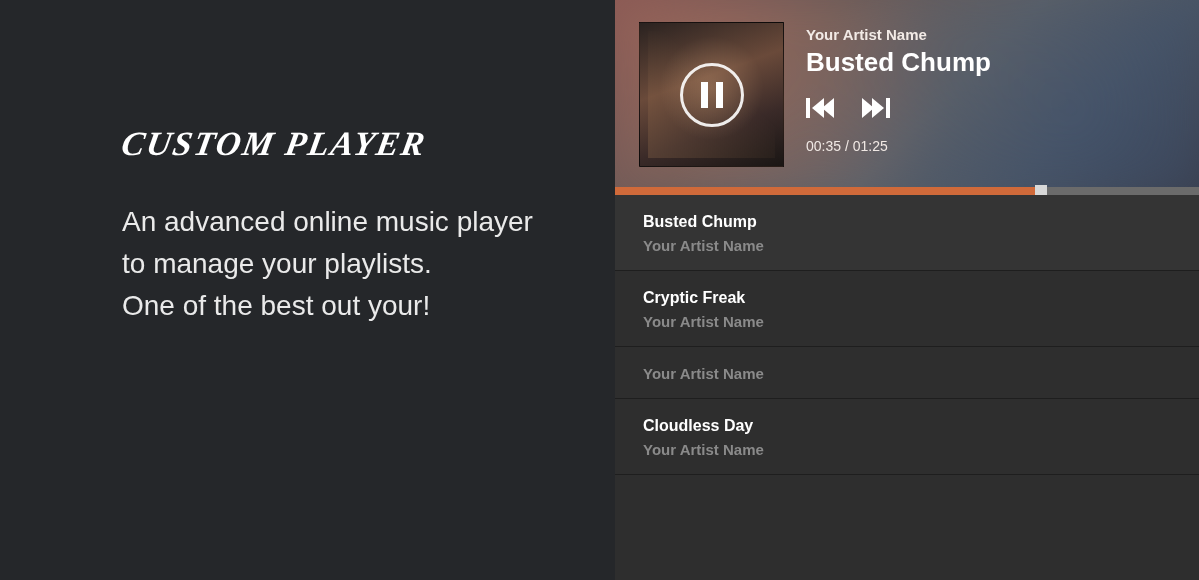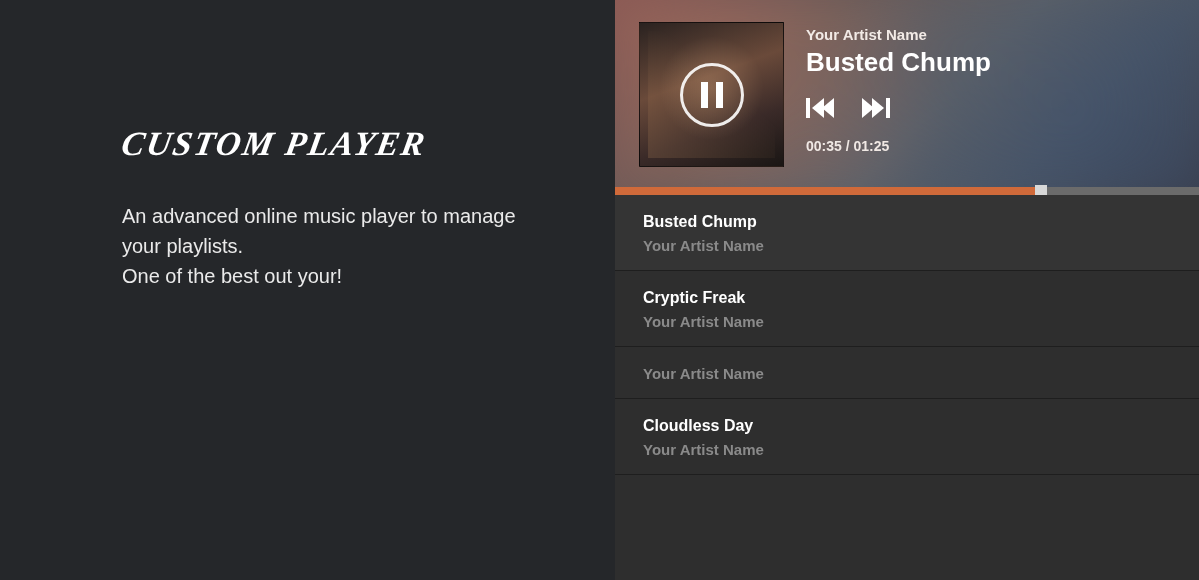--- a/index.html
+++ b/index.html
@@ -25,21 +25,21 @@
     font-style: italic;
     font-weight: 700;
     font-size: 34px;
     letter-spacing: 2px;
     text-transform: uppercase;
     color: #fff;
     margin-bottom: 38px;
     transform: skewX(-10deg);
   }
   .desc {
-    font-size: 20px;
+    font-size: 28px;
     line-height: 1.5;
     color: #eaeaea;
     max-width: 420px;
   }
   .right {
     flex: 1;
     position: relative;
     background: #2e2e2e;
   }
   .player-header {
@@ -118,21 +118,21 @@
     gap: 28px;
     margin-bottom: 18px;
   }
   .ctrl-btn {
     width: 28px; height: 24px;
     cursor: pointer;
     color: #fff;
   }
   .time {
     font-size: 14px;
-    font-weight: 700;
+    font-weight: 400;
     color: #f0e8e4;
   }
   .progress-bar {
     position: absolute;
     left: 0; right: 0; bottom: 0;
     height: 8px;
     background: #6b6b6b;
   }
   .progress-fill {
     height: 100%;

